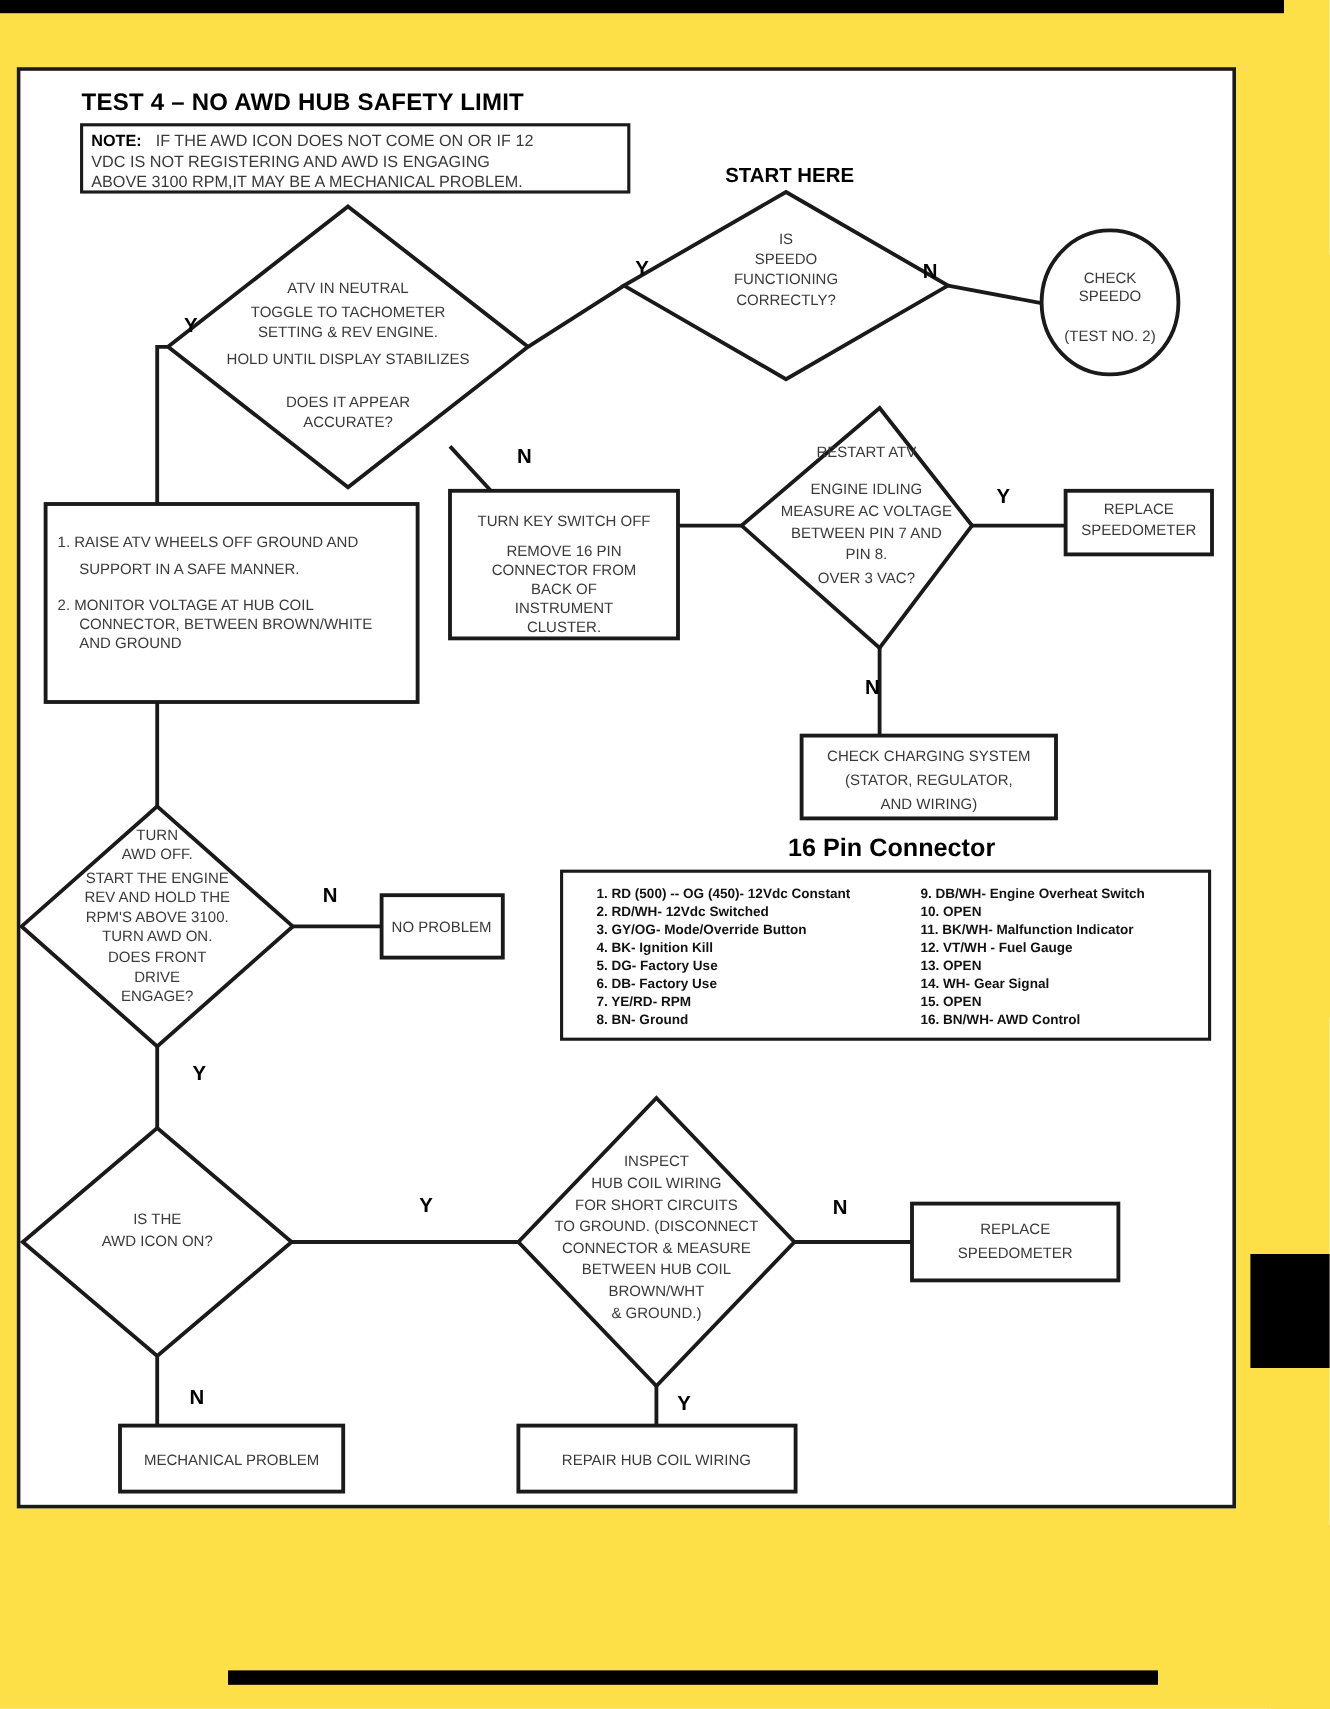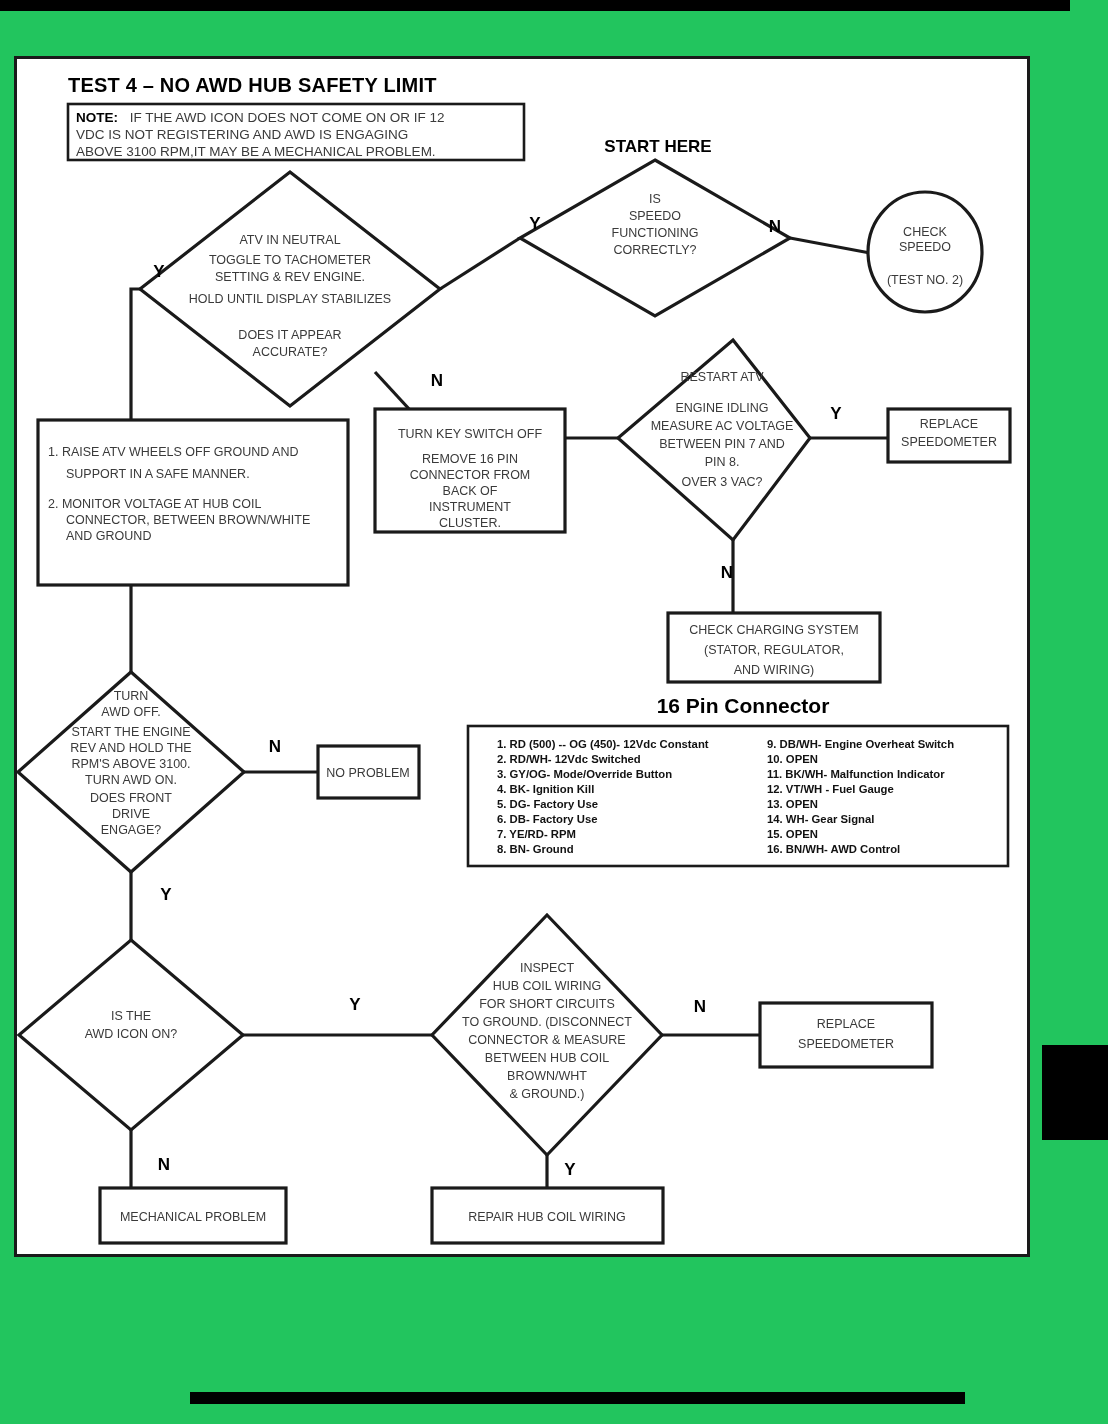--- a/index.html
+++ b/index.html
@@ -7,21 +7,21 @@
     padding: 0;
     background: #ffffff;
   }
   body {
     width: 1108px;
     height: 1424px;
     position: relative;
     font-family: "Liberation Sans", sans-serif;
     overflow: hidden;
   }
-  .page { position: absolute; inset: 0; background:#22c55e; }
+  .page { position: absolute; inset: 0; background:#fde047; }
 
   .top-bar {
     position: absolute;
     left: 0; top: 0;
     width: 1070px; height: 11px;
     background: #000;
   }
   .bottom-rule {
     position: absolute;
     left: 190px; top: 1392px;

